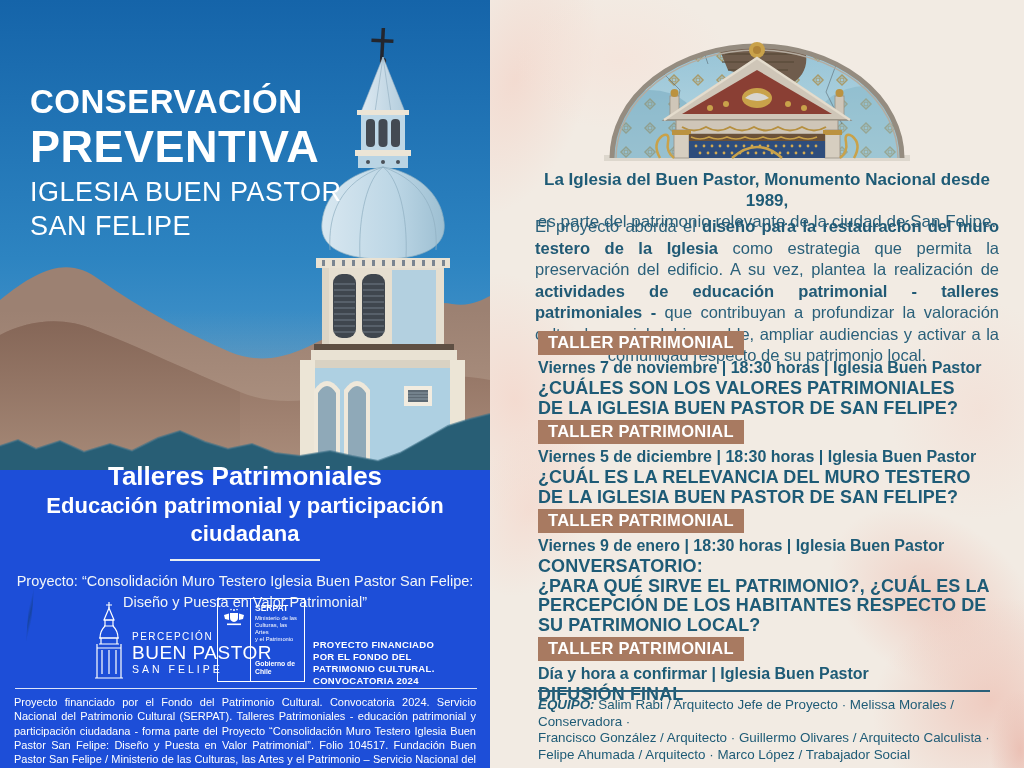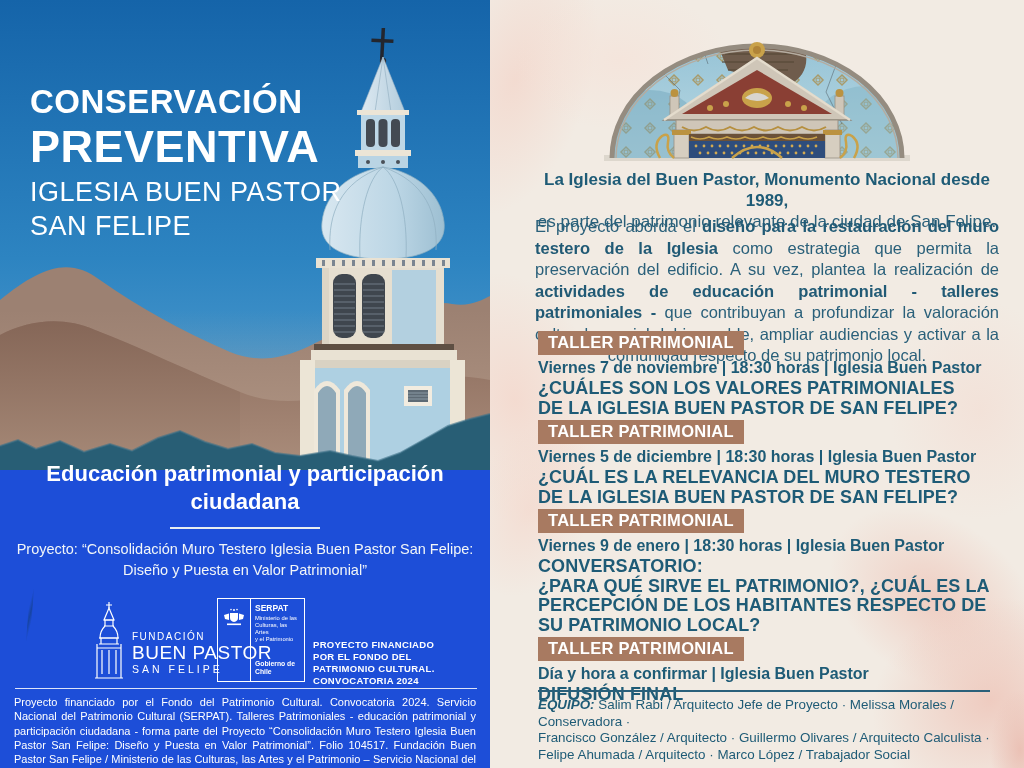--- a/index.html
+++ b/index.html
@@ -178,39 +178,40 @@
   <div class="abs" style="left:28px;top:540px;width:4px;height:150px;background:linear-gradient(100deg,transparent 40%,rgba(10,50,65,.35) 50%,transparent 60%);transform:rotate(4deg);"></div>
 
   <div id="left-title" class="abs">
     <div class="t1">CONSERVACIÓN</div>
     <div class="t2">PREVENTIVA</div>
     <div class="t3">IGLESIA BUEN PASTOR</div>
     <div class="t4">SAN FELIPE</div>
   </div>
 
   <div id="workshop-block" class="abs">
+    <div class="wh">Talleres Patrimoniales</div>
     <div class="ws">Educación patrimonial y participación ciudadana</div>
     <div class="divider"></div>
     <div class="proj">Proyecto: “Consolidación Muro Testero Iglesia Buen Pastor San Felipe:
 Diseño y Puesta en Valor Patrimonial”</div>
   </div>
 
   <div id="logos-row" class="abs">
 
     <div id="fundacion-logo" class="abs">
       <svg width="30" height="82" viewBox="0 0 30 82" fill="none" stroke="#ffffff" stroke-width="1.2">
         <path d="M15,2 V8 M12,5 H18"></path>
         <path d="M15,8 L10,20 H20 Z"></path>
         <path d="M10,20 H20 M11,20 V26 M19,20 V26 M10,26 H20"></path>
         <path d="M11,26 C7,30 6,34 6,38 H24 C24,34 23,30 19,26"></path>
         <path d="M5,38 H25 M7,38 V44 M23,38 V44 M5,44 H25"></path>
         <path d="M3,44 V78 M27,44 V78 M8,50 V74 M15,50 V74 M22,50 V74 M3,48 H27 M1,78 H29"></path>
       </svg>
       <div id="fundacion-text">
-        <div class="f1">FUNDACIÓN</div>
+        <div class="f1">PERCEPCIÓN</div>
         <div class="f2">BUEN PASTOR</div>
         <div class="f3">SAN FELIPE</div>
       </div>
     </div>
 
     <div id="serpat-logo" class="abs">
       <div id="serpat-left">
         <svg width="22" height="22" viewBox="0 0 22 22" fill="#ffffff">
           <circle cx="11" cy="3" r="1"></circle>
             <circle cx="8" cy="2.6" r=".8"></circle>

